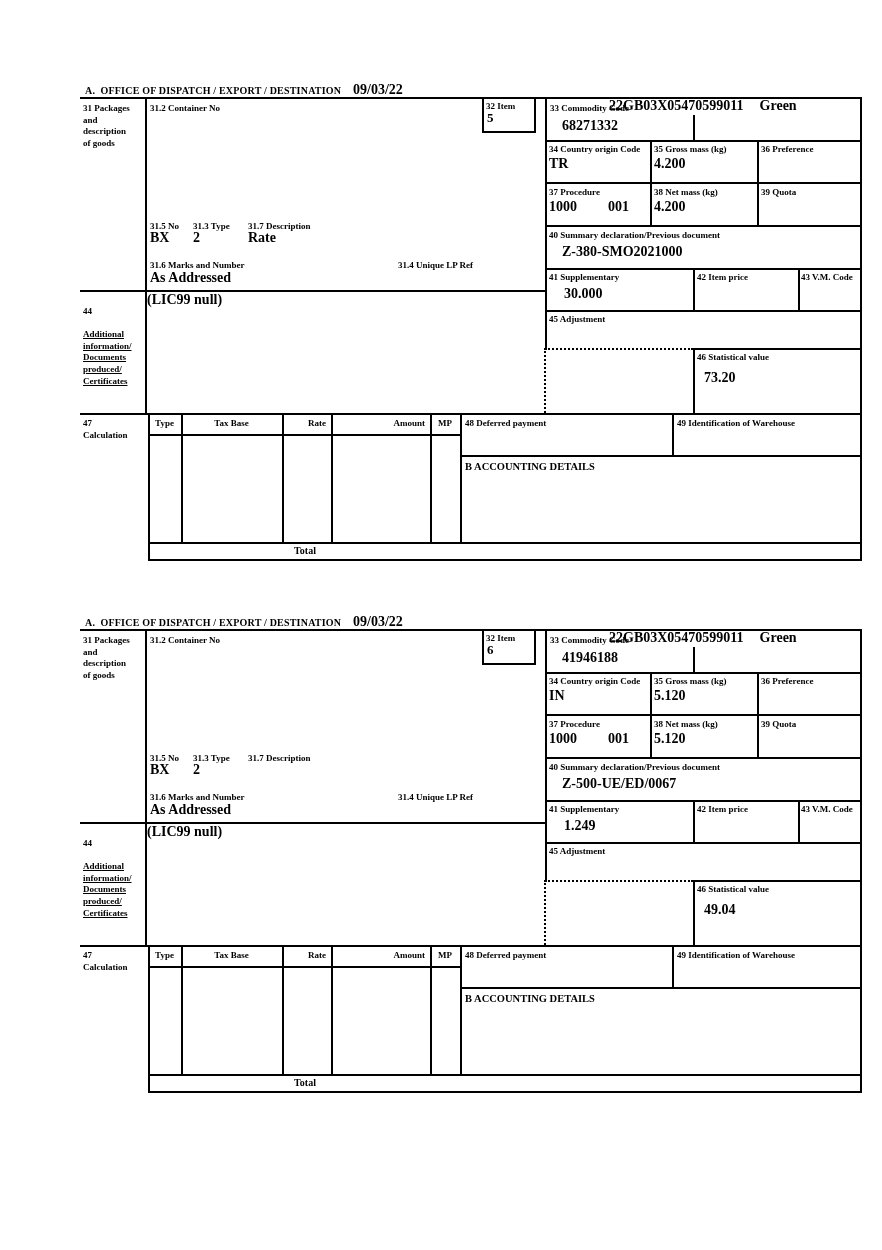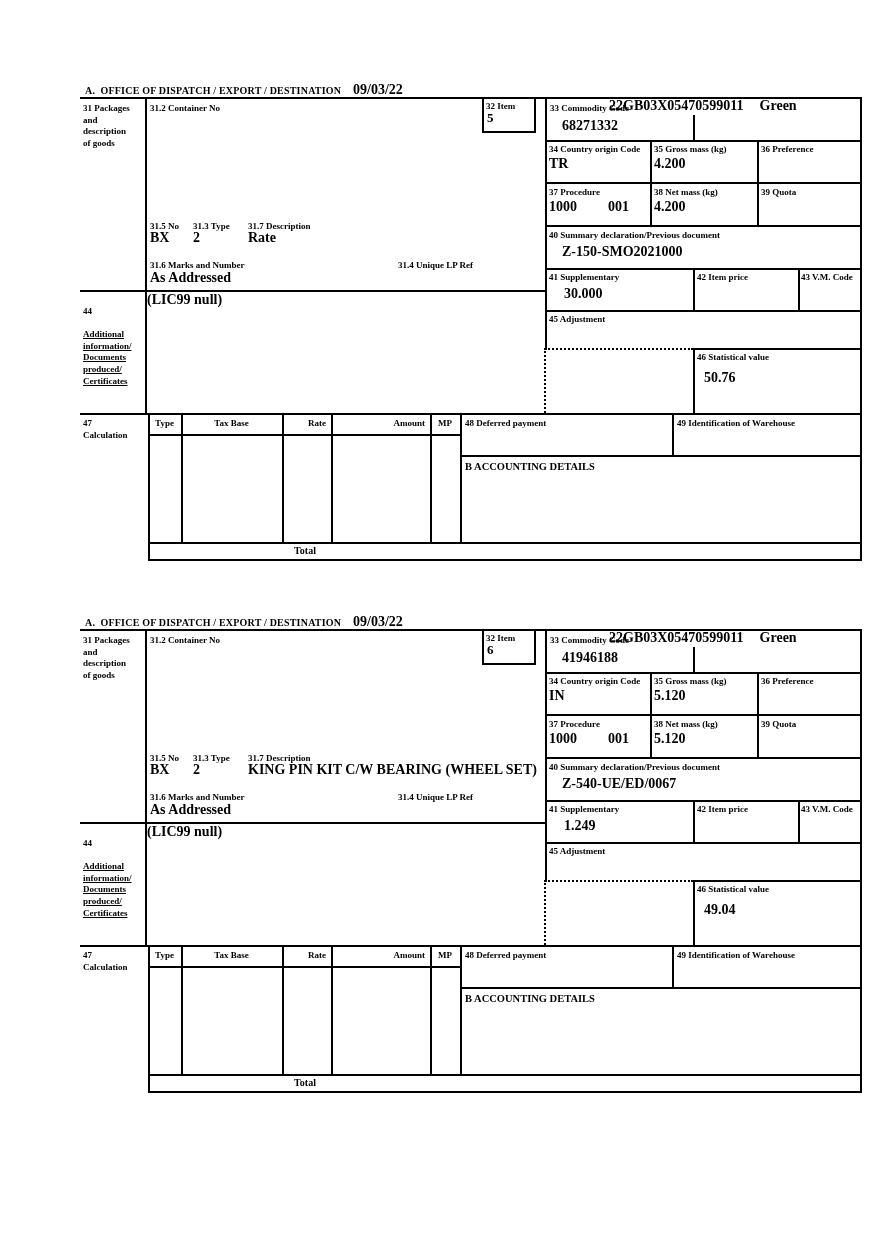--- a/index.html
+++ b/index.html
@@ -109,31 +109,31 @@
     <div class="lbl" style="left:761px;top:62px;">36 Preference</div>
 
     <div class="lbl" style="left:549px;top:105px;">37 Procedure</div>
     <div class="val" style="left:549px;top:117px;">1000</div>
     <div class="val" style="left:608px;top:117px;">001</div>
     <div class="lbl" style="left:654px;top:105px;">38 Net mass (kg)</div>
     <div class="val" style="left:654px;top:117px;">4.200</div>
     <div class="lbl" style="left:761px;top:105px;">39 Quota</div>
 
     <div class="lbl" style="left:549px;top:148px;">40 Summary declaration/Previous document</div>
-    <div class="val" style="left:562px;top:162px;">Z-150-SMO2021000</div>
+    <div class="val" style="left:562px;top:162px;">Z-380-SMO2021000</div>
 
     <div class="lbl" style="left:549px;top:190px;">41 Supplementary</div>
     <div class="val" style="left:564px;top:204px;">30.000</div>
     <div class="lbl" style="left:697px;top:190px;">42 Item price</div>
     <div class="lbl" style="left:801px;top:190px;">43 V.M. Code</div>
 
     <div class="lbl" style="left:549px;top:232px;">45 Adjustment</div>
 
     <div class="lbl" style="left:697px;top:270px;">46 Statistical value</div>
-    <div class="val" style="left:704px;top:288px;">50.76</div>
+    <div class="val" style="left:704px;top:288px;">73.20</div>
 
     <div class="lbl ctr" style="left:148px;top:336px;width:33px;">Type</div>
     <div class="lbl ctr" style="left:181px;top:336px;width:101px;">Tax Base</div>
     <div class="lbl rt" style="left:282px;top:336px;width:44px;">Rate</div>
     <div class="lbl rt" style="left:331px;top:336px;width:94px;">Amount</div>
     <div class="lbl ctr" style="left:430px;top:336px;width:30px;">MP</div>
 
     <div class="lbl" style="left:465px;top:336px;">48 Deferred payment</div>
     <div class="lbl" style="left:677px;top:336px;">49 Identification of Warehouse</div>
     <div class="lbl" style="left:465px;top:378px;font-size:10.5px;">B ACCOUNTING DETAILS</div>
@@ -203,21 +203,20 @@
 
     <div class="lbl" style="left:150px;top:21px;">31.2 Container No</div>
     <div class="lbl" style="left:486px;top:19px;">32 Item</div>
     <div class="val" style="left:487px;top:29px;font-size:13px;">6</div>
 
     <div class="lbl" style="left:150px;top:139px;">31.5 No</div>
     <div class="lbl" style="left:193px;top:139px;">31.3 Type</div>
     <div class="lbl" style="left:248px;top:139px;">31.7 Description</div>
     <div class="val" style="left:150px;top:148px;">BX</div>
     <div class="val" style="left:193px;top:148px;">2</div>
-    <div class="val" style="left:248px;top:148px;">KING PIN KIT C/W BEARING (WHEEL SET)</div>
 
     <div class="lbl" style="left:150px;top:178px;">31.6 Marks and Number</div>
     <div class="lbl" style="left:398px;top:178px;">31.4 Unique LP Ref</div>
     <div class="val" style="left:150px;top:188px;">As Addressed</div>
 
     <div class="val" style="left:147px;top:210px;">(LIC99 null)</div>
 
     <div class="lbl" style="left:550px;top:21px;">33 Commodity Code</div>
     <div class="val" style="left:562px;top:36px;">41946188</div>
 
@@ -228,21 +227,21 @@
     <div class="lbl" style="left:761px;top:62px;">36 Preference</div>
 
     <div class="lbl" style="left:549px;top:105px;">37 Procedure</div>
     <div class="val" style="left:549px;top:117px;">1000</div>
     <div class="val" style="left:608px;top:117px;">001</div>
     <div class="lbl" style="left:654px;top:105px;">38 Net mass (kg)</div>
     <div class="val" style="left:654px;top:117px;">5.120</div>
     <div class="lbl" style="left:761px;top:105px;">39 Quota</div>
 
     <div class="lbl" style="left:549px;top:148px;">40 Summary declaration/Previous document</div>
-    <div class="val" style="left:562px;top:162px;">Z-540-UE/ED/0067</div>
+    <div class="val" style="left:562px;top:162px;">Z-500-UE/ED/0067</div>
 
     <div class="lbl" style="left:549px;top:190px;">41 Supplementary</div>
     <div class="val" style="left:564px;top:204px;">1.249</div>
     <div class="lbl" style="left:697px;top:190px;">42 Item price</div>
     <div class="lbl" style="left:801px;top:190px;">43 V.M. Code</div>
 
     <div class="lbl" style="left:549px;top:232px;">45 Adjustment</div>
 
     <div class="lbl" style="left:697px;top:270px;">46 Statistical value</div>
     <div class="val" style="left:704px;top:288px;text-align:right;">49.04</div>

